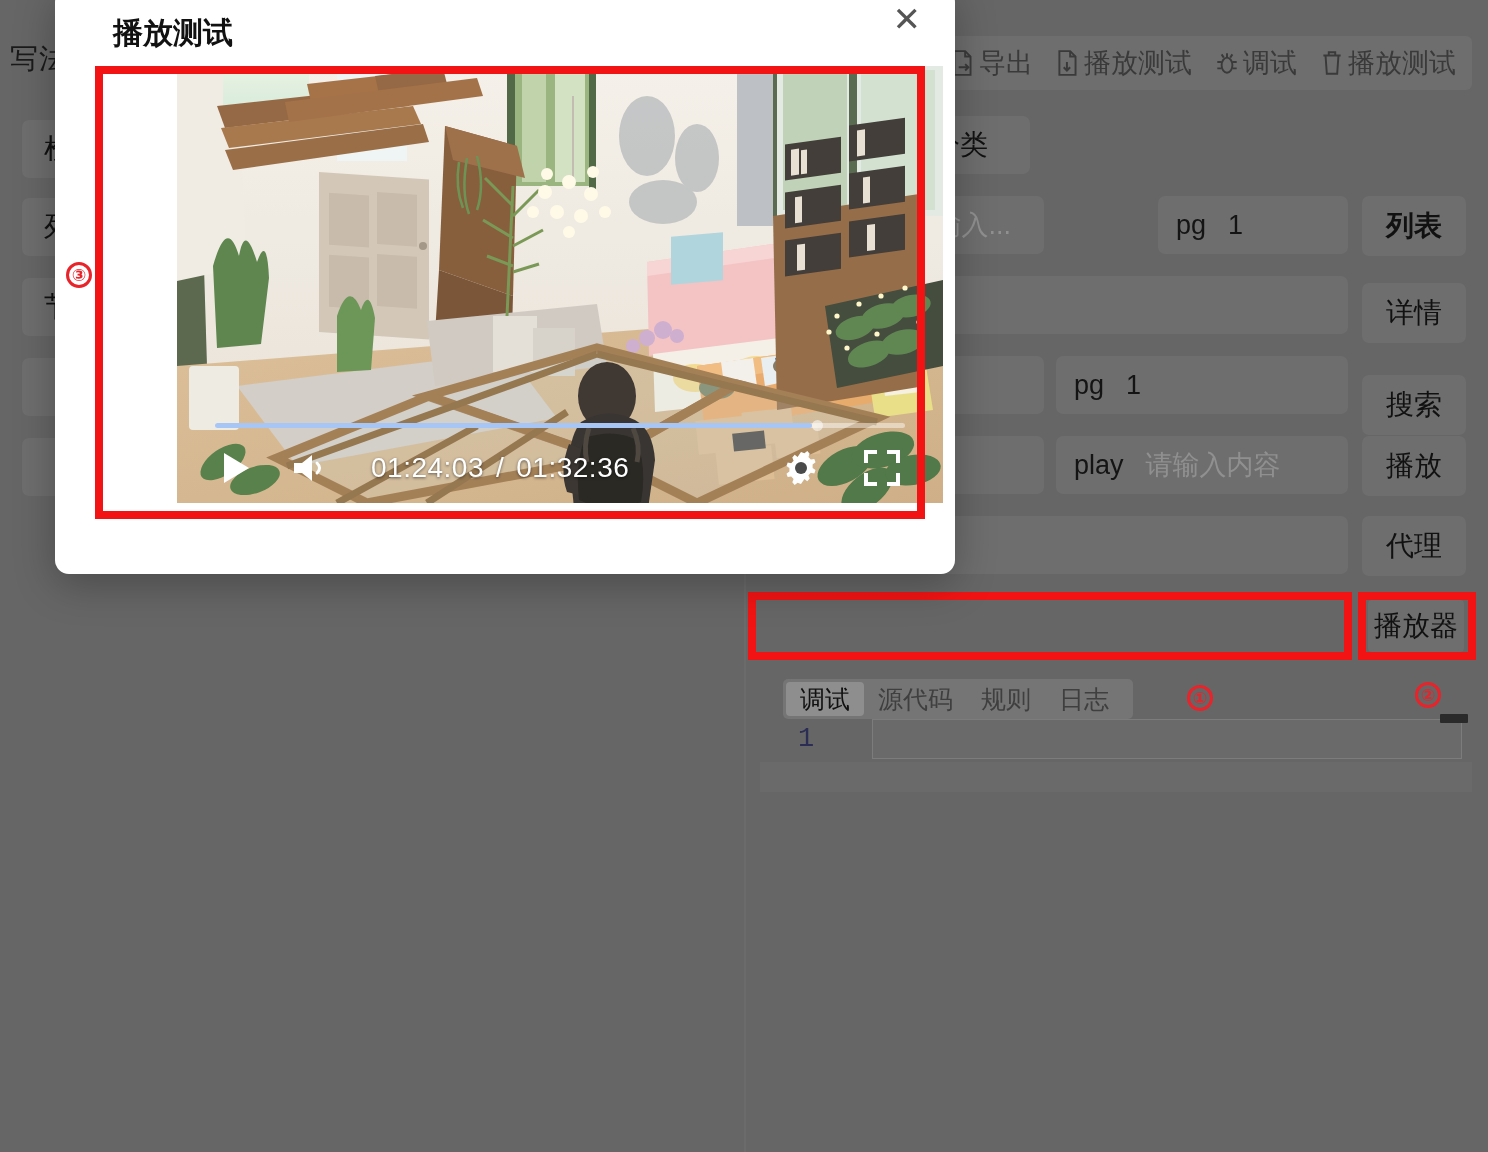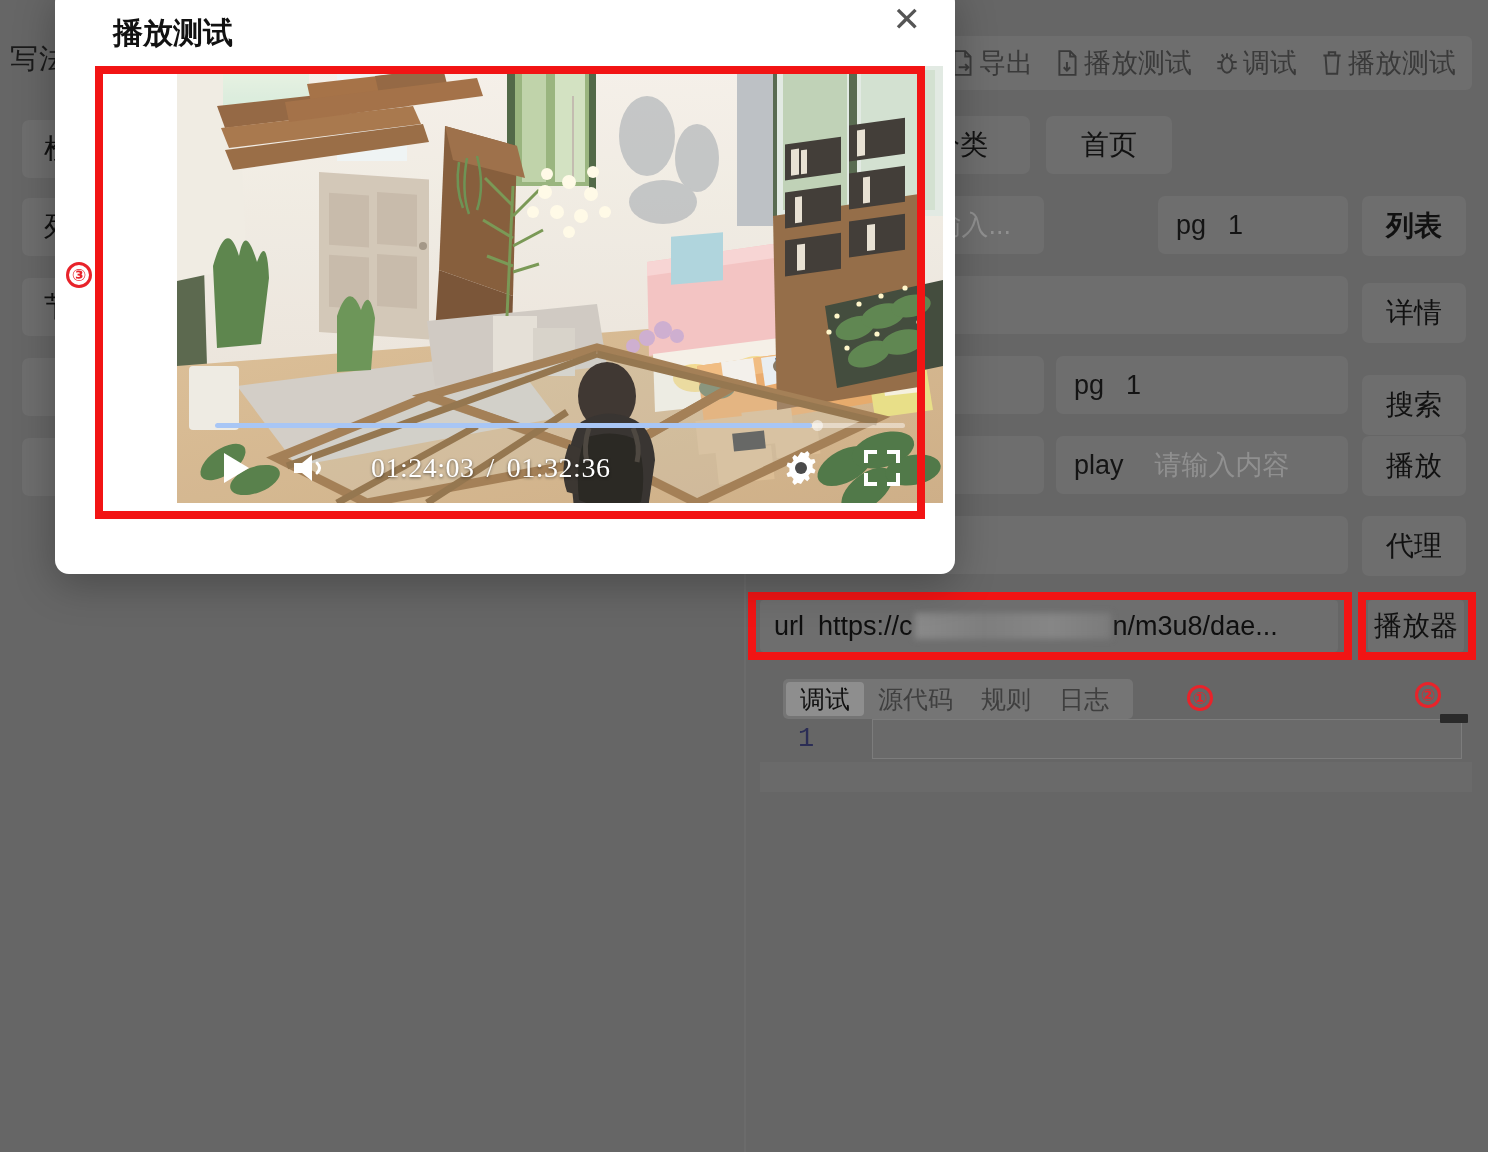--- a/index.html
+++ b/index.html
@@ -171,21 +171,21 @@
     border-radius: 50%; background: #ffffff; opacity: .55;
   }
   .vrow {
     position: absolute; left: 0; right: 0; top: 26px; height: 62px;
     display: flex; align-items: center;
   }
   .vbtn { display: flex; align-items: center; justify-content: center; }
   .vtime {
     color: #ffffff; font-size: 28px; letter-spacing: .5px;
     text-shadow: 0 1px 3px rgba(0,0,0,.55);
-    font-family: Liberation Serif, serif;
+    font-family: Liberation Sans, sans-serif;
   }
 </style>
 </head>
 <body>
 
 <div id="root">
 
   <div class="app-backdrop"></div>
   <div class="app-pane-divider"></div>
 
@@ -243,23 +243,20 @@
   <div class="btn" style="left:22px;top:358px;width:108px;height:58px;">
     <span></span>
   </div>
   <div class="btn" style="left:22px;top:438px;width:108px;height:58px;">
     <span></span>
   </div>
 
   <div class="btn" style="left:890px;top:116px;width:140px;height:58px;">
     <span>分类</span>
   </div>
-  <div class="btn" style="left:1046px;top:116px;width:126px;height:58px;">
-    <span>首页</span>
-  </div>
 
   <div class="fld" style="left:860px;top:196px;width:184px;height:58px;">
     <span class="lab">f</span>
     <span class="ph">请输入...</span>
   </div>
   <div class="fld" style="left:1158px;top:196px;width:190px;height:58px;">
     <span class="lab">pg</span>
     <span>1</span>
   </div>
   <div class="btn rbtn" style="top:196px;font-weight:bold;">
@@ -280,41 +277,35 @@
     <span class="lab">pg</span>
     <span>1</span>
   </div>
   <div class="btn rbtn" style="top:375px;">
     <span>搜索</span>
   </div>
 
   <div class="fld" style="left:860px;top:436px;width:184px;height:58px;">
     <span class="ph">容</span>
   </div>
-  <div class="fld" style="left:1056px;top:436px;width:292px;height:58px;gap:9px;">
+  <div class="fld" style="left:1056px;top:436px;width:292px;height:58px;">
     <span class="lab">play</span>
     <span class="ph">请输入内容</span>
   </div>
   <div class="btn rbtn" style="top:436px;">
     <span>播放</span>
   </div>
 
   <div class="fld" style="left:860px;top:516px;width:488px;height:58px;">
     <span></span>
   </div>
   <div class="btn rbtn" style="top:516px;">
     <span>代理</span>
   </div>
 
-  <div class="url-field">
-    <span class="lab">url</span>
-    <span>https://c</span>
-    <span class="url-blur"></span>
-    <span>n/m3u8/dae...</span>
-  </div>
   <div class="btn" style="left:1368px;top:600px;width:96px;height:52px;border-radius:4px;">
     <span>播放器</span>
   </div>
 
   <div class="redbox" style="left:748px;top:592px;width:604px;height:68px;"></div>
 
   <div class="redbox" style="left:1358px;top:592px;width:118px;height:68px;"></div>
 
   <div class="tabs-wrap">
     <div class="tab active">调试</div>

